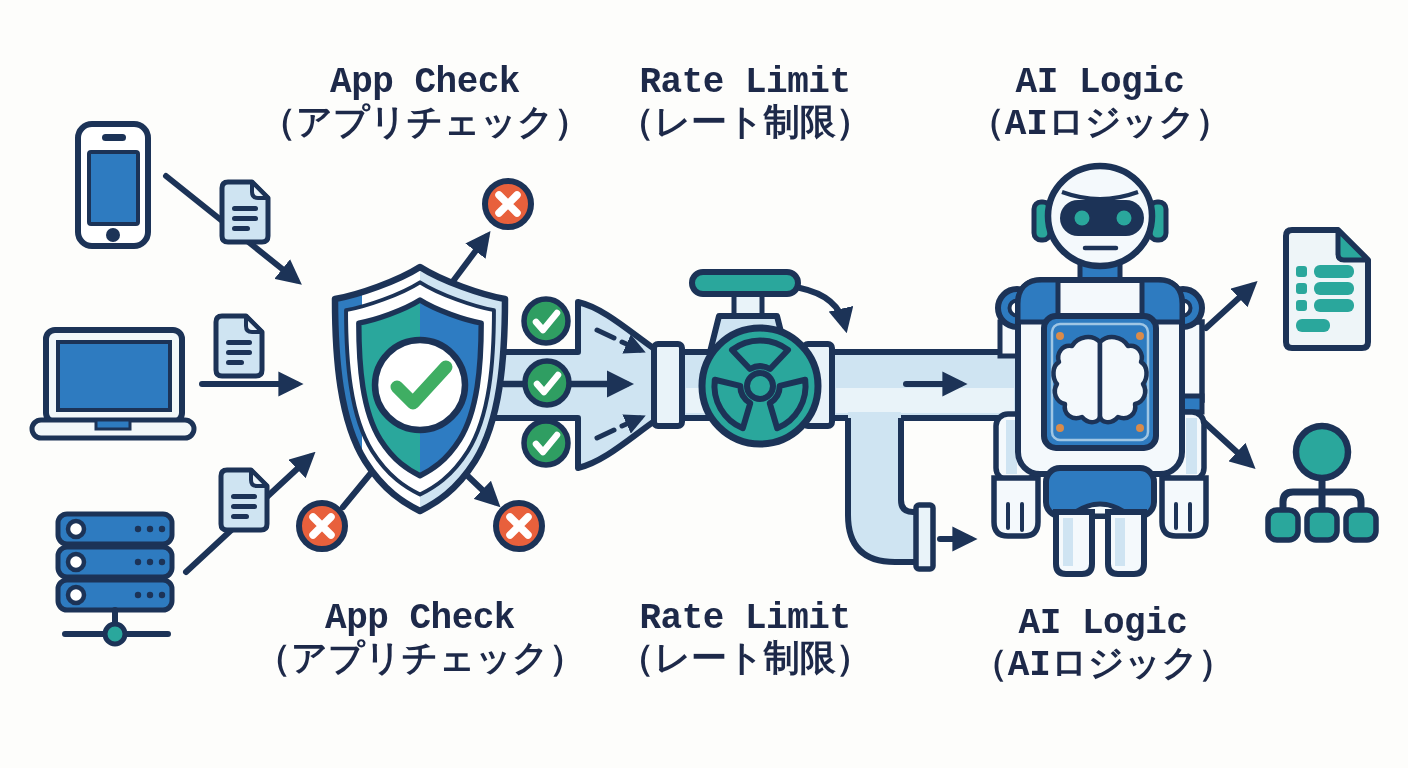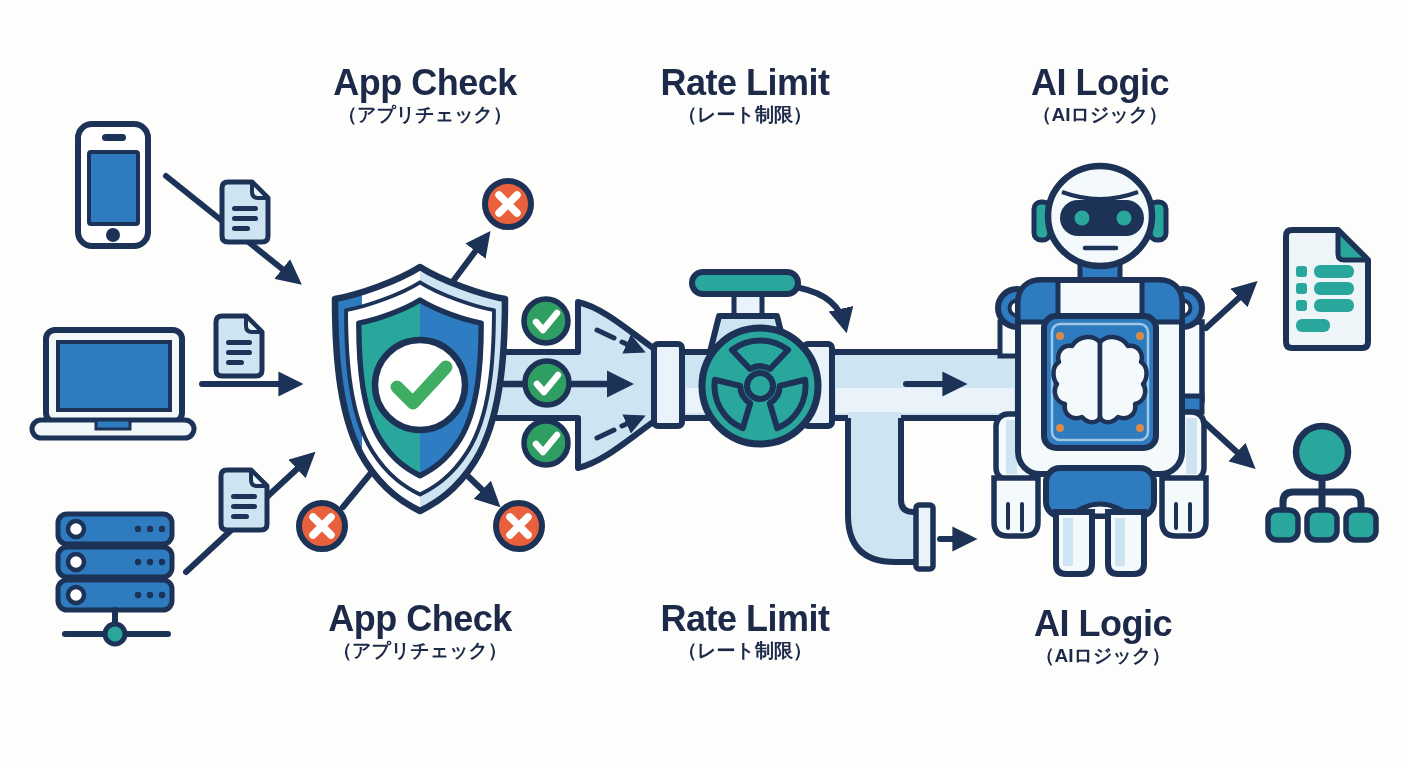--- a/index.html
+++ b/index.html
@@ -1,26 +1,26 @@
 <!DOCTYPE html>
 <html><head>
 <meta charset="utf-8">
 <style>
   html,body{margin:0;padding:0;}
   #canvas{
     position:relative;width:1408px;height:768px;background:#fdfdfb;overflow:hidden;
-    font-family:Liberation Sans, sans-serif;
+    font-family:Liberation Mono, monospace;
   }
   svg{position:absolute;left:0;top:0;}
   .label{
     position:absolute;text-align:center;color:#1d2949;font-weight:700;
     transform:translateX(-50%);white-space:nowrap;line-height:1.18;
   }
   .label .en{display:block;font-size:36px;letter-spacing:-0.5px;}
-  .label .jp{display:block;font-size:19px;font-weight:700;}
+  .label .jp{display:block;font-size:36px;font-weight:700;}
 </style>
 </head>
 <body>
 
 <div id="canvas">
 
 <svg width="1408" height="768" viewBox="0 0 1408 768">
   <defs>
     <marker id="ah" viewBox="0 0 10 10" refX="7" refY="5" markerWidth="4.2" markerHeight="4.2" orient="auto-start-reverse">
       <path d="M0 0 L10 5 L0 10 Z" fill="#1c3357"></path>

